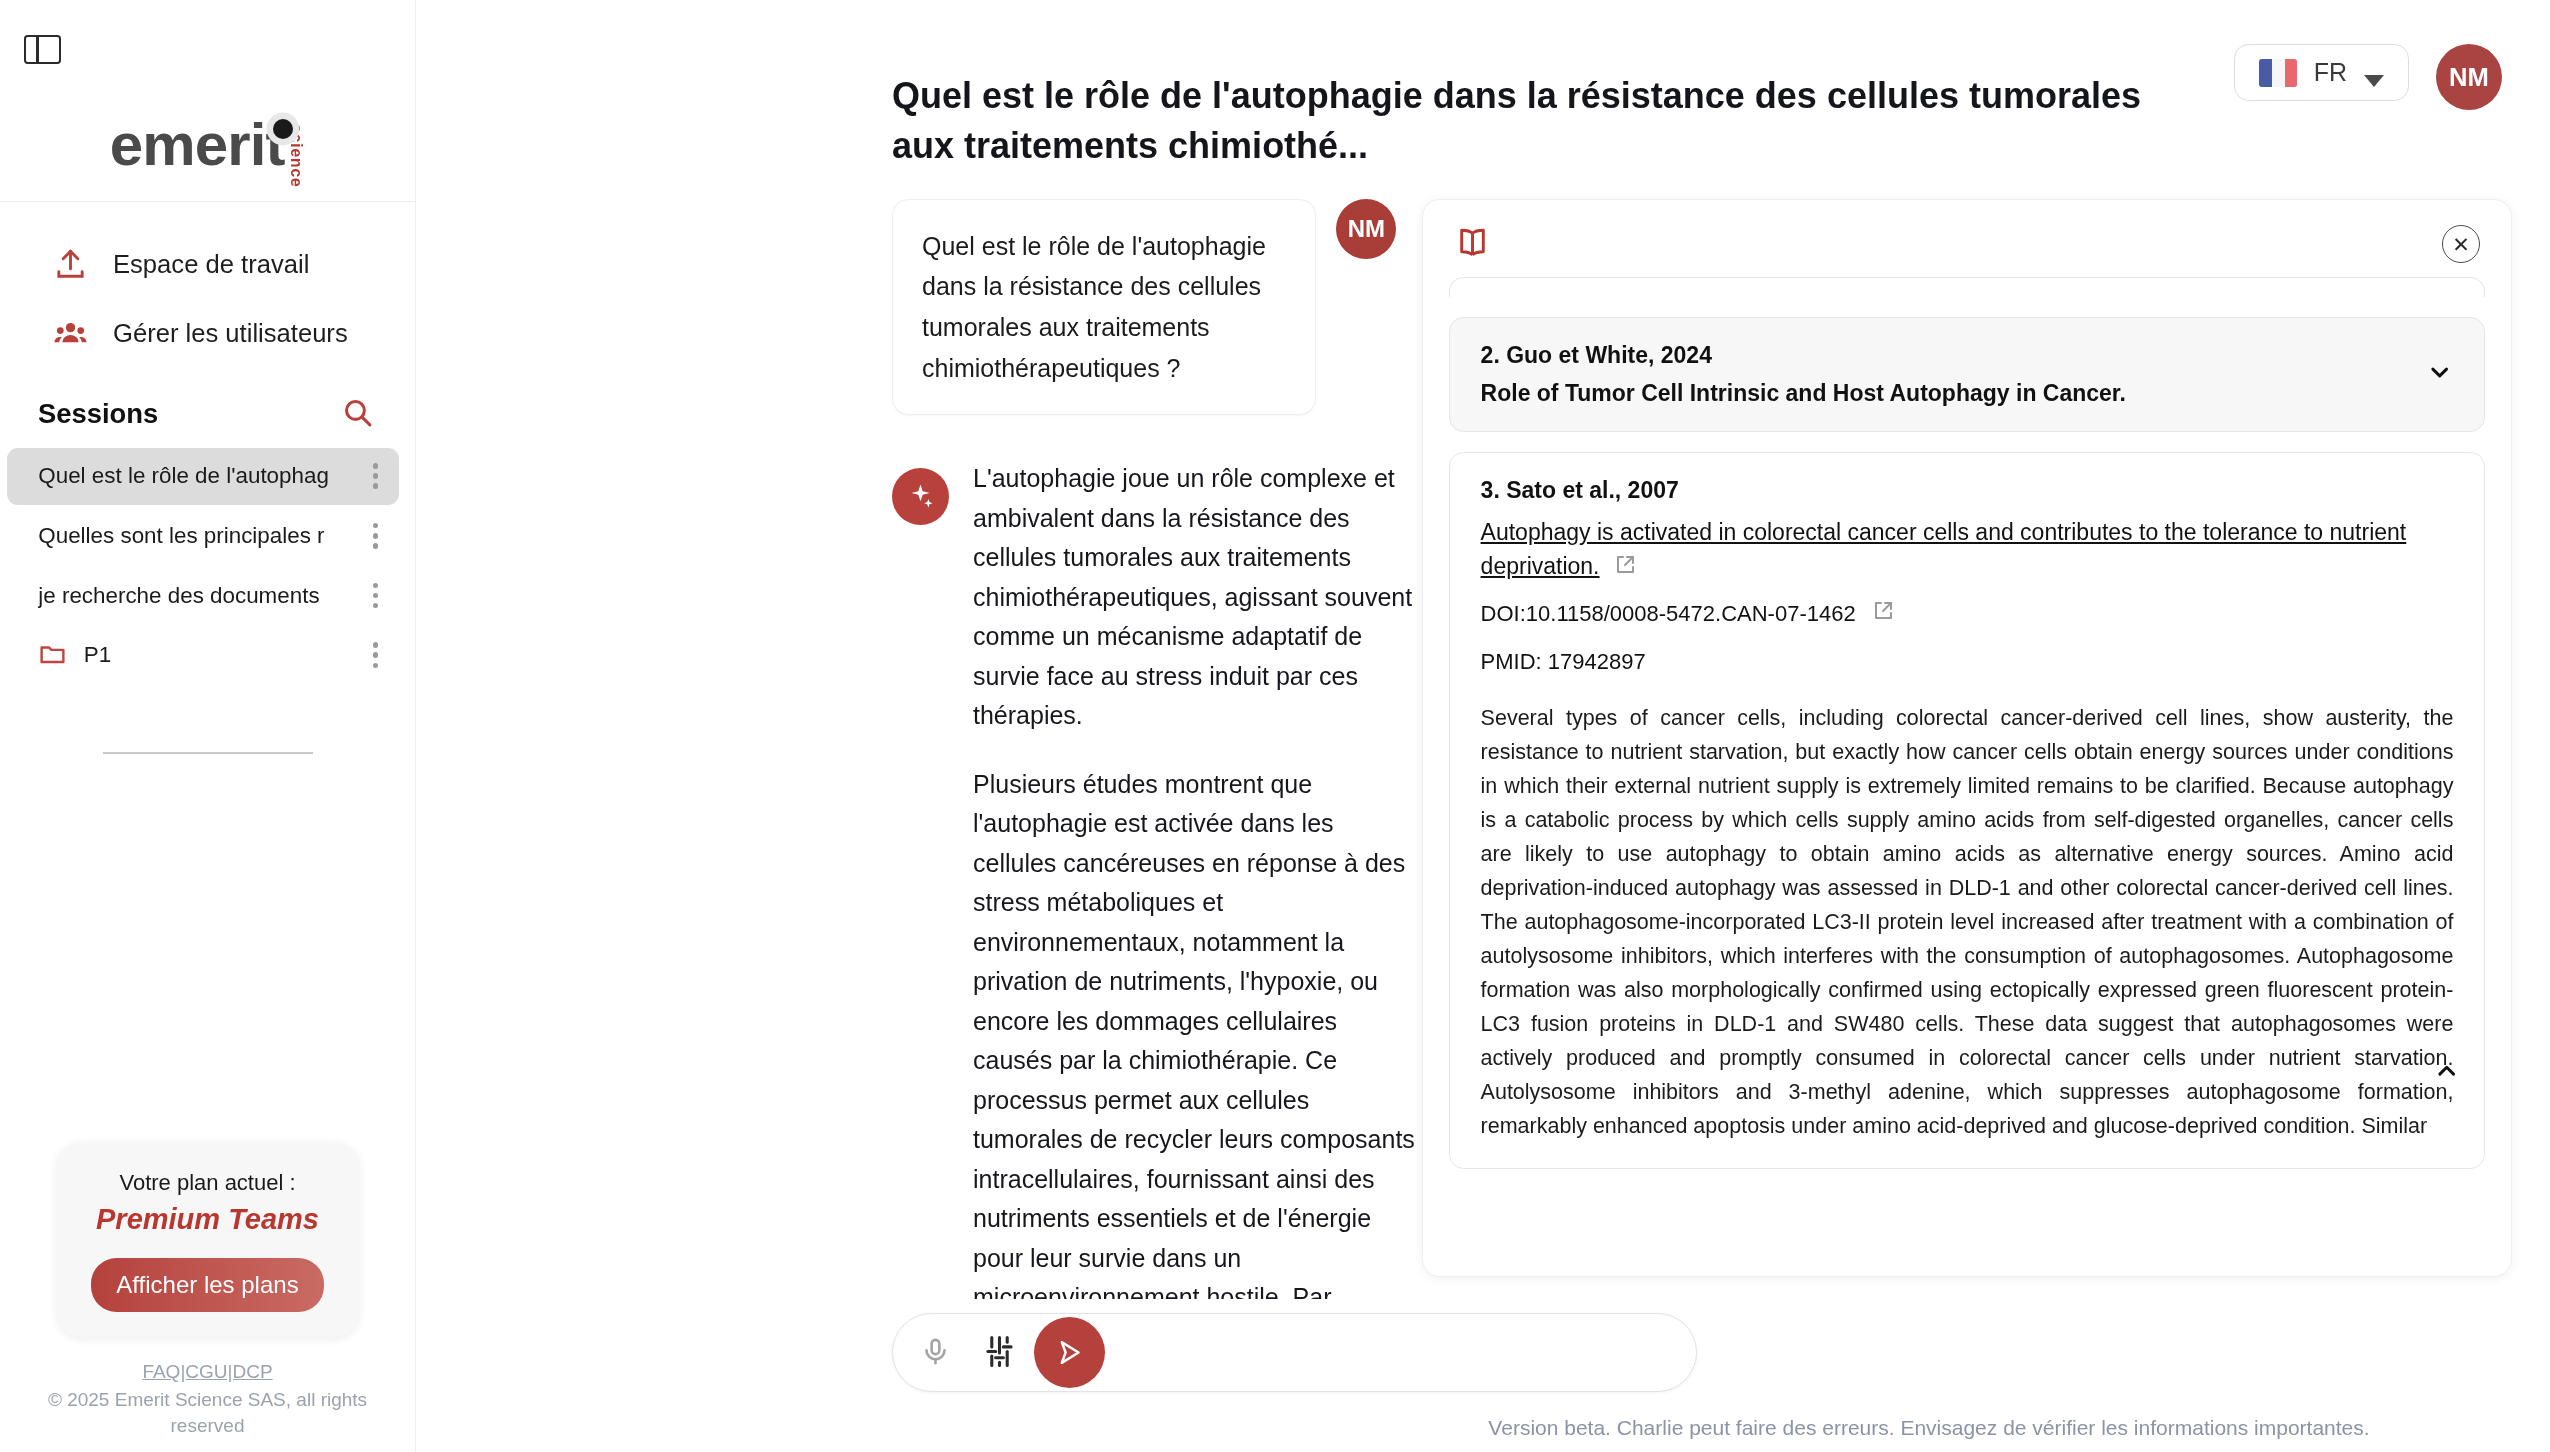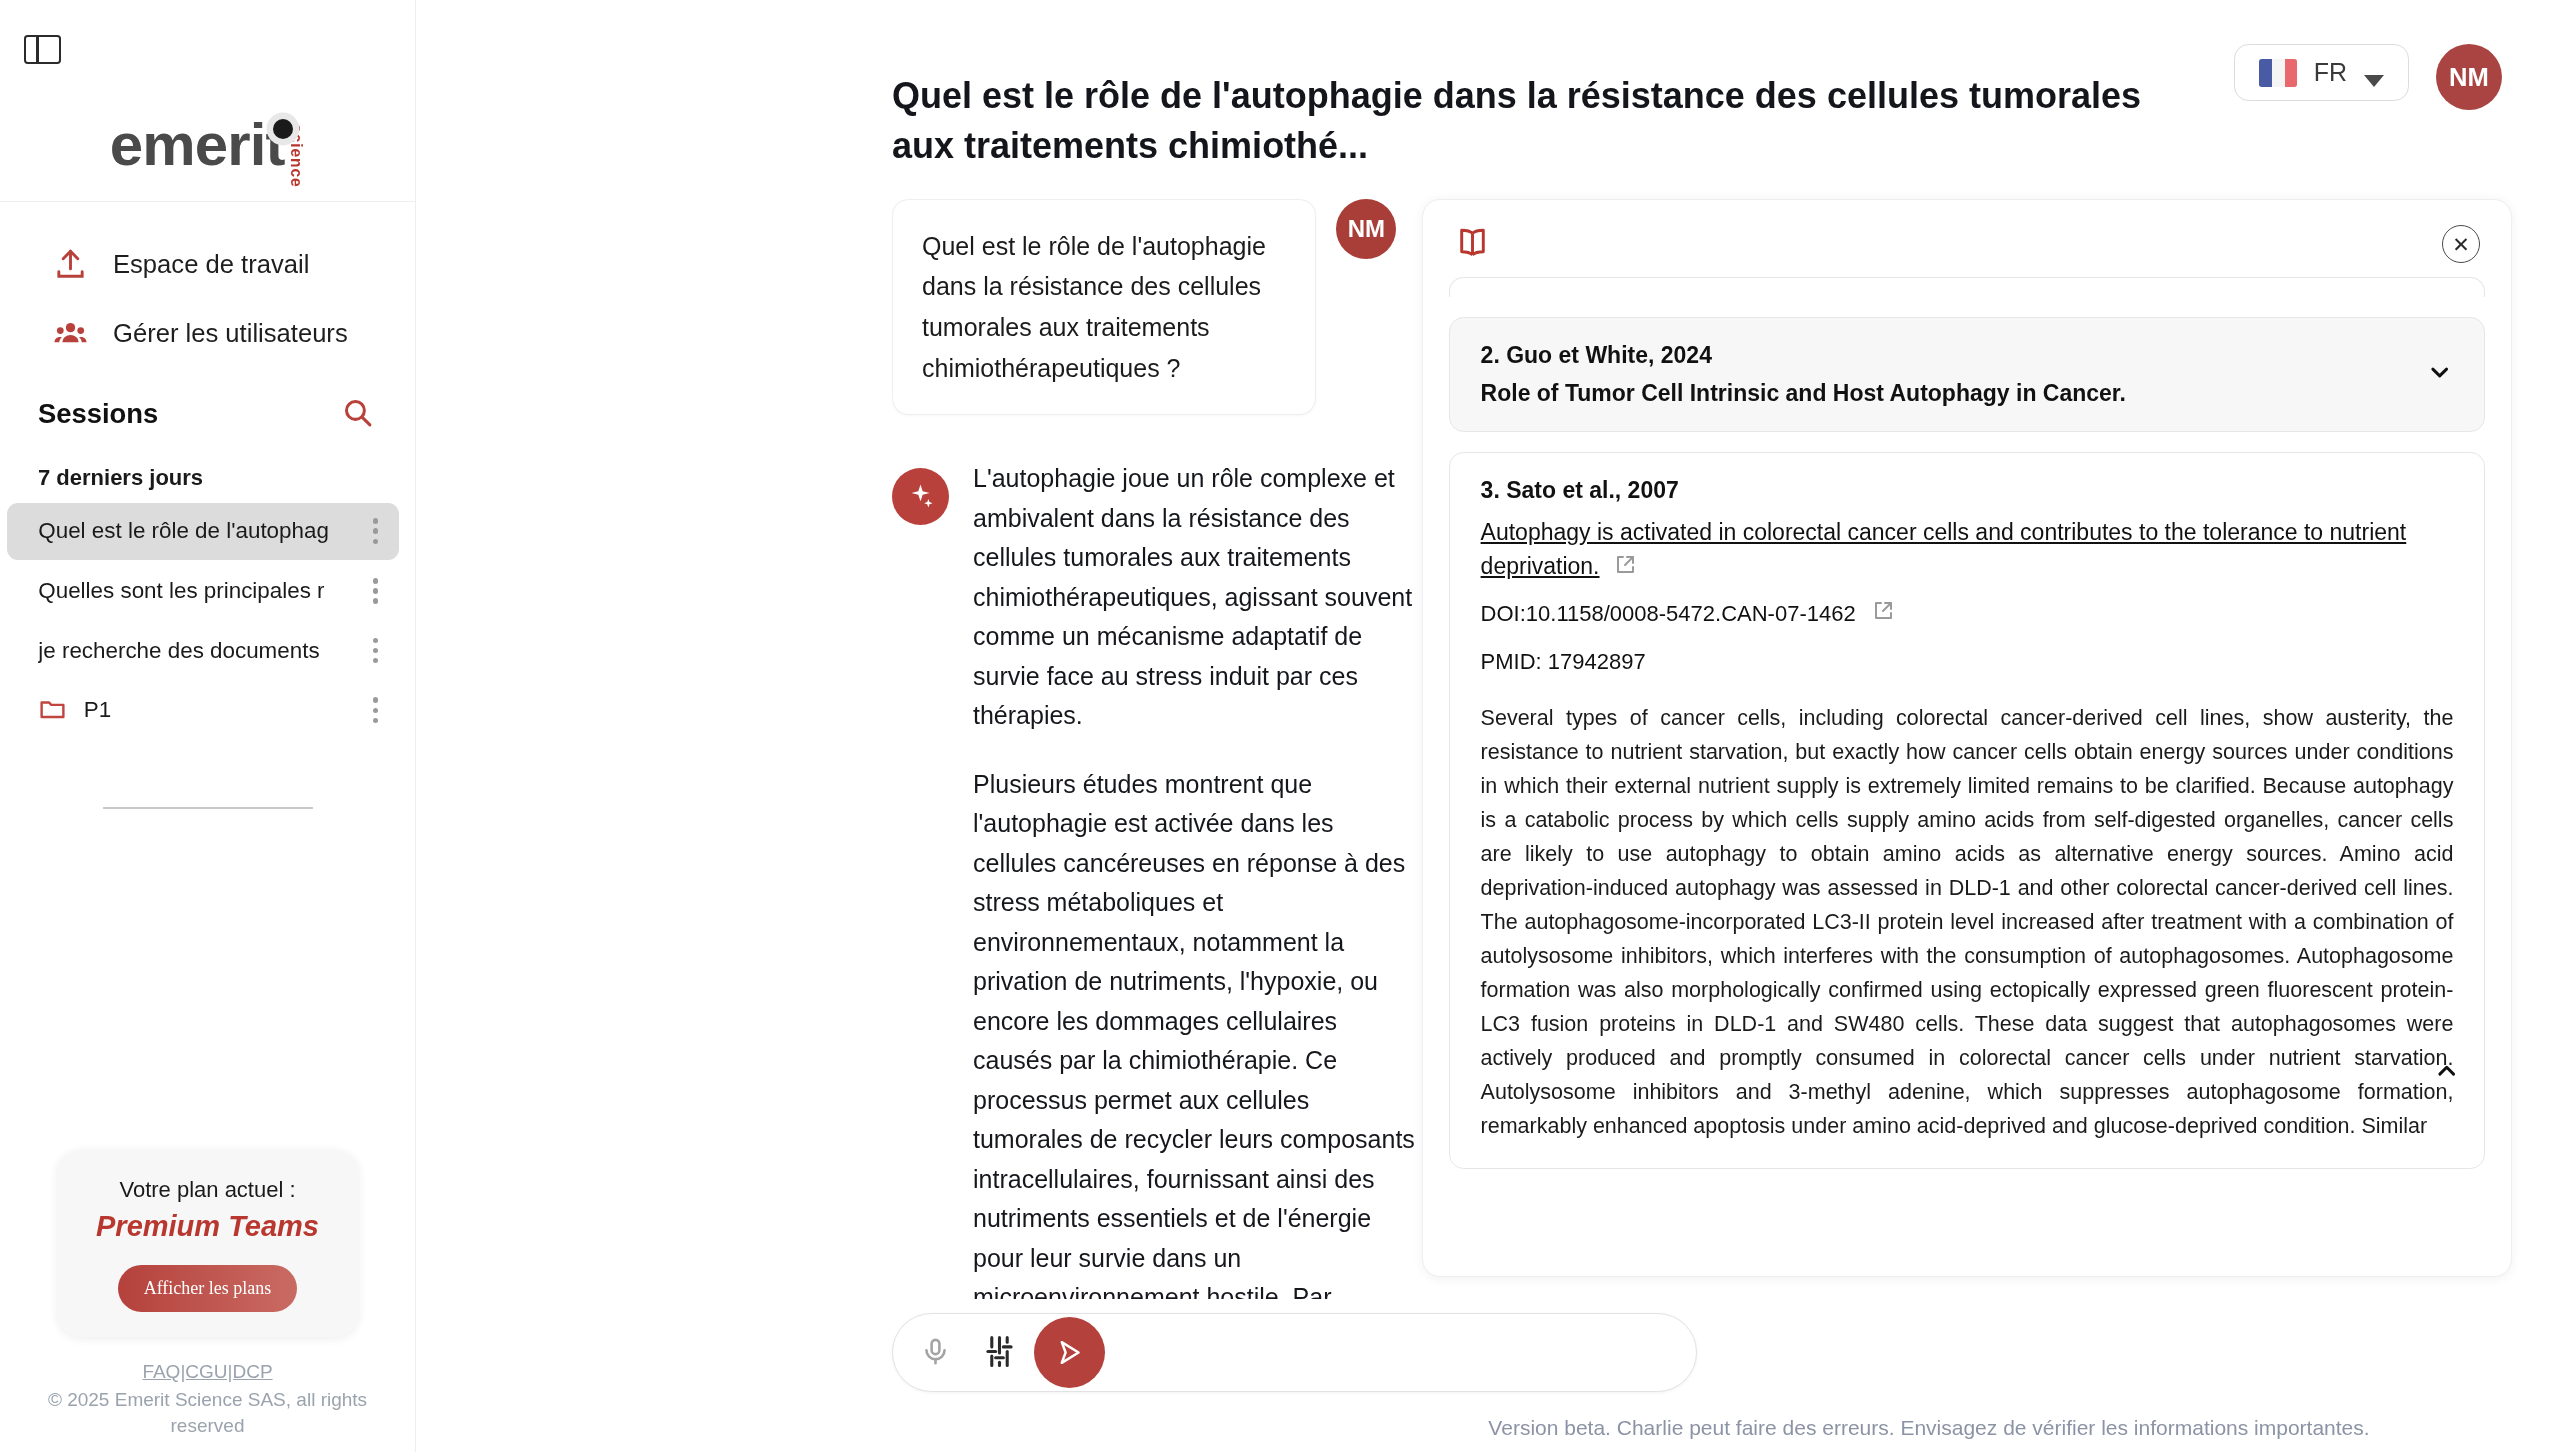--- a/index.html
+++ b/index.html
@@ -92,22 +92,22 @@
     box-shadow: 0 1.8px 9.1px rgba(0,0,0,.07);
   }
   .plan-label { font-size: 22px; color: #1a1a1a; margin-bottom: 7.3px; }
   .plan-name {
     font-size: 29px; font-weight: 700; font-style: italic; color: #b8372f;
     margin-bottom: 22px; cursor: pointer;
   }
   .plan-btn {
     display: inline-block; border: none; cursor: pointer;
     background: linear-gradient(90deg, #b5413c 0%, #c96b63 100%);
-    color: #fff; font-size: 18px; padding: 12.8px 25.6px; border-radius: 25.6px;
-    font-family: Liberation Serif, serif;
+    color: #fff; font-size: 24px; padding: 12.8px 25.6px; border-radius: 25.6px;
+    font-family: Liberation Sans, sans-serif;
   }
   .sb-footer { text-align: center; padding-top: 24px; }
   .sb-links { font-size: 19px; color: #9aa3ad; text-decoration: underline; cursor: pointer; }
   .sb-copy { font-size: 19px; color: #9aa3ad; line-height: 1.35; margin-top: 3.7px; padding: 0 37px; }
 
   
   .main { flex: 1; position: relative; display: flex; flex-direction: column; min-width: 0; }
 
   .topbar {
     height: 135px; display: flex; align-items: flex-start;
@@ -274,21 +274,20 @@
     <div class="sessions-head">
       <span class="sessions-title">Sessions</span>
       <span class="search-btn">
         <svg width="33" height="33" viewBox="0 0 24 24" fill="none" stroke="#b8423b" stroke-width="2.2" stroke-linecap="round">
           <circle cx="10.5" cy="10.5" r="6.5"></circle>
             <path d="M15.5 15.5L21 21"></path>
         </svg>
       </span>
     </div>
 
-    <div class="group-label">7 derniers jours</div>
 
     <div>
       <div class="session-row active">
         <span class="session-text">Quel est le rôle de l'autophag</span>
         <span class="dots">
             <i></i>
             <i></i>
             <i></i>
           </span>
       </div>

